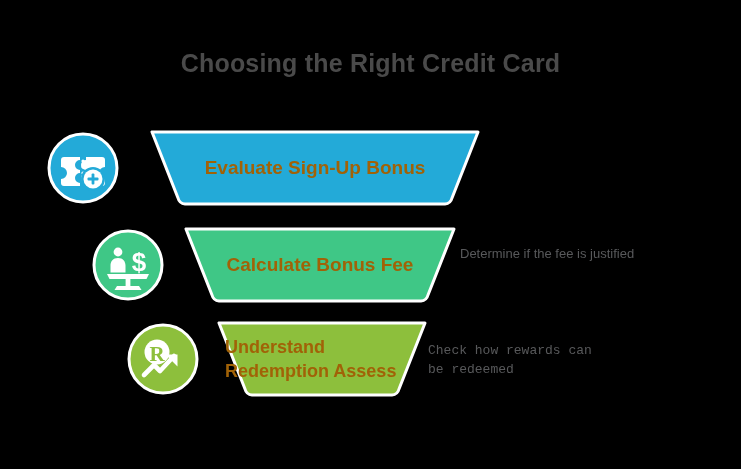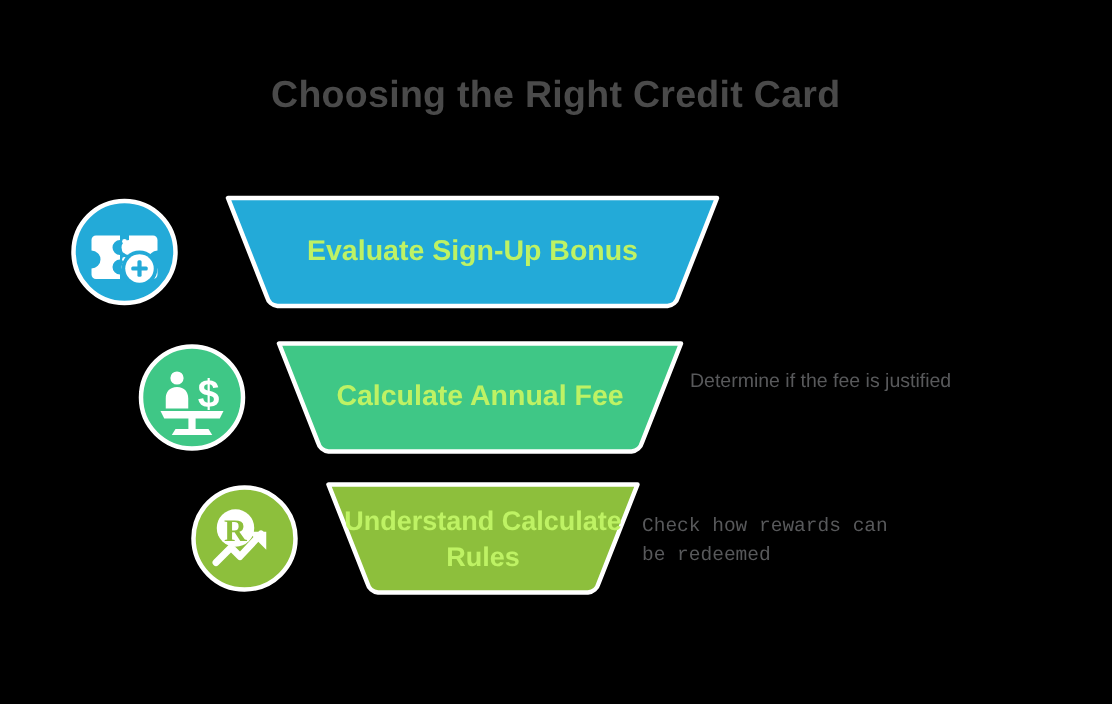--- a/index.html
+++ b/index.html
@@ -92,22 +92,22 @@
 
   .band-label {
     position: absolute;
     left: 0;
     top: 0;
     width: 100%;
     height: 100%;
     display: flex;
     align-items: center;
     justify-content: center;
-    text-align: center;
-    color: #bef264;
+    text-align: left;
+    color: #a16207;
     font-weight: bold;
     font-size: 19px;
     line-height: 24px;
     box-sizing: border-box;
     padding: 0 30px;
   }
   #row-2 .band-label {
     font-size: 18px;
     line-height: 24px;
     padding: 0 18px;
@@ -180,21 +180,21 @@
         <rect x="33.6" y="48" width="4.8" height="9" fill="#ffffff"></rect>
 
         <path d="M25 57 h22 l2.5 4 h-27 z" fill="#ffffff"></path>
       </svg>
     </div>
 
     <div class="band-wrap">
       <svg viewBox="0 0 292 80" preserveAspectRatio="none" xmlns="http://www.w3.org/2000/svg">
         <path d="M12 4 H280 L254 70 a8 8 0 0 1 -7 6 H45 a8 8 0 0 1 -7 -6 Z" fill="#3fc786" stroke="#ffffff" stroke-width="3" stroke-linejoin="round"></path>
       </svg>
-      <div class="band-label">Calculate Annual Fee</div>
+      <div class="band-label">Calculate Bonus Fee</div>
     </div>
 
     <div class="desc">Determine if the fee is justified</div>
   </div>
 
   <div class="funnel-row" id="row-2">
 
     <div class="icon-badge">
       <svg viewBox="0 0 72 72" xmlns="http://www.w3.org/2000/svg">
         <circle cx="36" cy="36" r="34" fill="#8dbf3c" stroke="#ffffff" stroke-width="3"></circle>
@@ -205,19 +205,19 @@
         <path d="M17 52 L27 42 L33 48 L47 33" fill="none" stroke="#ffffff" stroke-width="4.6" stroke-linecap="round" stroke-linejoin="round"></path>
 
         <path d="M38.5 31.5 h12 v12 l-4 -4 l-4 -4 z" fill="#ffffff"></path>
       </svg>
     </div>
 
     <div class="band-wrap">
       <svg viewBox="0 0 230 80" preserveAspectRatio="none" xmlns="http://www.w3.org/2000/svg">
         <path d="M12 4 H218 L192 70 a8 8 0 0 1 -7 6 H45 a8 8 0 0 1 -7 -6 Z" fill="#8dbf3c" stroke="#ffffff" stroke-width="3" stroke-linejoin="round"></path>
       </svg>
-      <div class="band-label">Understand Calculate Rules</div>
+      <div class="band-label">Understand Redemption Assess</div>
     </div>
 
     <div class="desc">Check how rewards can be redeemed</div>
   </div>
 
 </div>
 
 </body></html>

